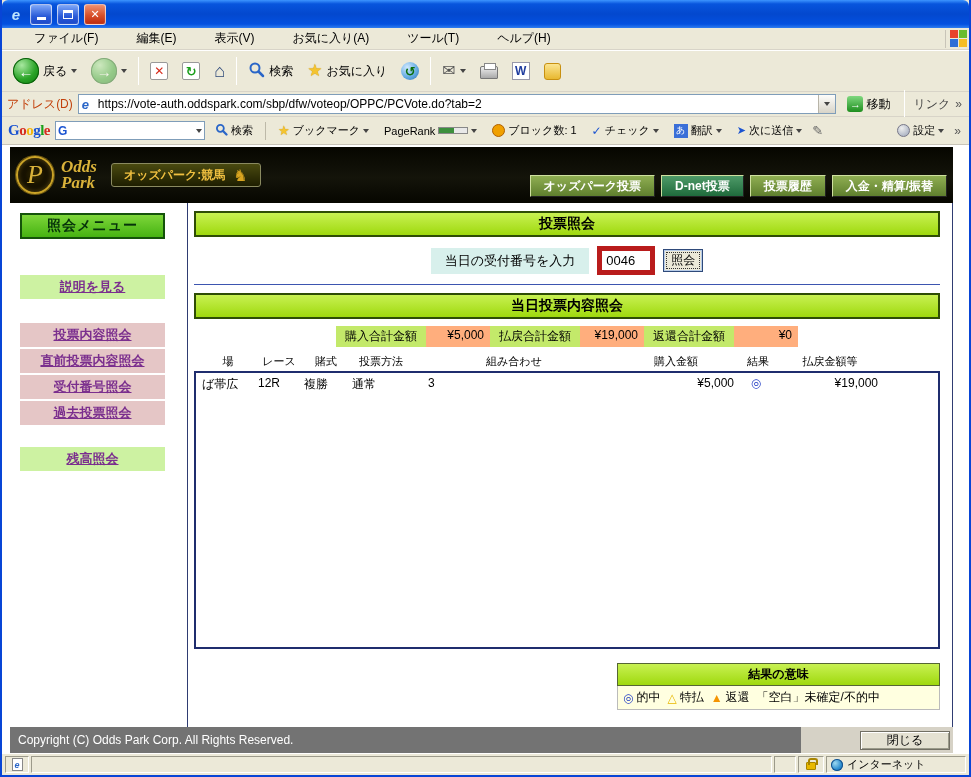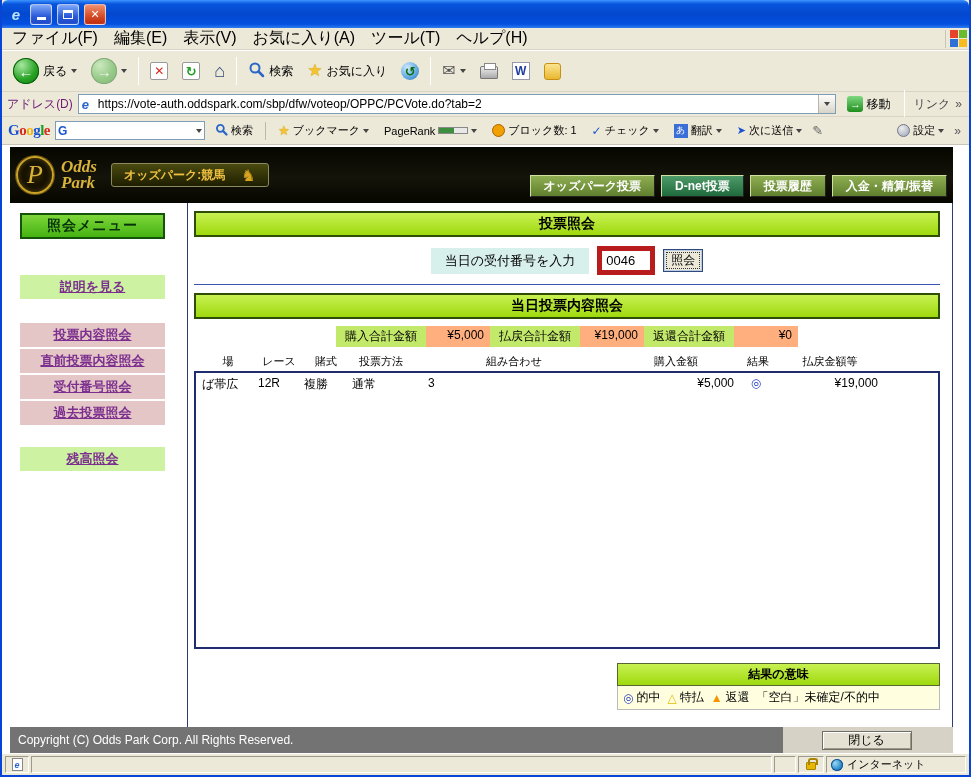--- a/index.html
+++ b/index.html
@@ -20,21 +20,21 @@
   .win-btn { width:22px; height:21px; border-radius:3px; border:1px solid rgba(255,255,255,.65);
     display:flex; align-items:center; justify-content:center; color:#fff; font-weight:bold; font-size:11px;
     background:linear-gradient(180deg,#7FA8F8,#2A5AD8 60%,#1C48C8); box-shadow: inset 0 0 2px #fff3; }
   .win-btn.close { background:linear-gradient(180deg,#F0906F,#D8502A 55%,#BD2A0D); }
   .glyph-min { width:9px; height:3px; background:#fff; margin-top:9px; }
   .glyph-max { width:10px; height:9px; border:1px solid #fff; border-top-width:3px; }
 
   
   .menubar { height:22px; flex:0 0 22px; display:flex; align-items:center; background:#ECE9D8;
     border-bottom:1px solid #D8D4C8; padding:0 2px; }
-  .menu-item { padding:3px 8px; font-size:16px; }
+  .menu-item { padding:3px 8px; font-size:12px;margin-left:22px; }
   .menu-spacer { flex:1; }
   .win-flag { width:22px; height:18px; display:grid; grid-template-columns:8px 8px; grid-template-rows:8px 8px;
     gap:1px; align-content:center; justify-content:center; border-left:1px solid #C8C4B8; padding-left:3px; }
   .win-flag i { display:block; }
   .win-flag .f1{background:#E8422C;} .win-flag .f2{background:#69BC2E;}
   .win-flag .f3{background:#2F6FD6;} .win-flag .f4{background:#F5BD22;}
 
   
   .toolbar { height:42px; flex:0 0 42px; display:flex; align-items:center; gap:2px; padding:0 5px;
     background:#ECE9D8; border-top:1px solid #FFFFFF; border-bottom:1px solid #D8D4C8; }
@@ -59,21 +59,21 @@
   .icon-print { width:18px; height:13px; background:linear-gradient(#EEE,#AAA); border:1px solid #777;
     border-radius:2px 2px 1px 1px; position:relative; margin-top:3px; }
   .icon-print::before { content:""; position:absolute; top:-4px; left:3px; width:10px; height:5px; background:#fff; border:1px solid #888; }
   .icon-word { width:18px; height:18px; background:#fff; border:1px solid #99A; color:#1F3C9E; font-weight:bold;
     font-size:12px; display:flex; align-items:center; justify-content:center; }
   .icon-yellow { width:17px; height:17px; background:linear-gradient(#FBE490,#E8B830); border:1px solid #C89010; border-radius:3px; }
 
   
   .addressbar { height:25px; flex:0 0 25px; display:flex; align-items:center; gap:5px; padding:0 5px;
     background:#ECE9D8; border-bottom:1px solid #D8D4C8; }
-  .addr-label { font-size:12px; color:#701a75; }
+  .addr-label { font-size:12px; color:#c2410c; }
   .addr-input { flex:1; height:20px; background:#fff; border:1px solid #7F9DB9; display:flex; align-items:center; padding-left:3px; }
   .addr-ie { color:#2A66C8; font-weight:bold; font-style:italic; font-size:13px; width:16px; }
   .addr-url { flex:1; font-size:12px; white-space:nowrap; overflow:hidden; }
   .addr-dd { width:17px; height:18px; background:linear-gradient(#FDFDFB,#D8D4C8); border-left:1px solid #B8B4A8;
     display:flex; align-items:center; justify-content:center; }
   .go-btn { display:flex; align-items:center; gap:3px; padding:2px 5px; border:1px solid transparent; border-radius:2px; font-size:12px; }
   .go-icon { width:16px; height:16px; border-radius:3px; background:linear-gradient(#7FD87F,#1E8E1E);
     color:#fff; font-weight:bold; font-size:11px; display:flex; align-items:center; justify-content:center; }
   .links-label { font-size:12px; color:#444; }
   .chev { font-size:12px; color:#555; padding-right:2px; }
@@ -104,21 +104,21 @@
 
   .site-header { height:56px; flex:0 0 56px; background:linear-gradient(180deg,#060600,#14140A 55%,#060600);
     display:flex; align-items:center; padding:0 6px; }
   .brand { display:flex; align-items:center; gap:7px; }
   .brand-logo { width:38px; height:38px; border-radius:50%; border:2px solid #C9A227;
     box-shadow:0 0 0 1px #6B5510, inset 0 0 6px #6B5510; color:#D9B23A;
     font-family:"Liberation Serif","DejaVu Serif",serif; font-style:italic; font-size:26px;
     display:flex; align-items:center; justify-content:center; background:radial-gradient(#332800,#000 75%); }
   .brand-text { color:#D9B23A; font-family:"Liberation Serif","DejaVu Serif",serif; font-style:italic;
     font-size:17px; line-height:0.95; font-weight:bold; }
-  .brand-badge { margin-left:14px; display:flex; align-items:center; gap:16px; height:24px; padding:0 12px;
+  .brand-badge { margin-left:14px; display:flex; align-items:center; gap:8px; height:24px; padding:0 12px;
     background:linear-gradient(180deg,#4A4A10,#1E1E00); border:1px solid #8A8A60; border-radius:3px;
     color:#F0C040; font-weight:bold; font-size:12px; }
   .horse { color:#D9A520; font-size:16px; }
   .site-nav { margin-left:auto; display:flex; gap:6px; align-self:flex-end; margin-bottom:6px; }
   .nav-btn { height:22px; padding:0 13px; display:flex; align-items:center; color:#fff; font-weight:bold;
     font-size:12px; background:linear-gradient(180deg,#8FAE52,#5F7F2E); border:1px solid #222;
     border-top-color:#CFE0A0; border-left-color:#CFE0A0; }
   .nav-btn.dnet { background:linear-gradient(180deg,#4E9A68,#1F6B3C); }
 
   .page-body { height:524px; flex:0 0 524px; display:flex; background:#fff; border-right:1px solid #2F3C72; }
@@ -166,22 +166,22 @@
     text-align:center; font-size:12px; font-weight:bold; padding:2px 0; }
   .legend-row { background:#FFFFE0; border:1px solid #BBB; border-top:none; font-size:12px;
     display:flex; gap:3px; padding:3px 5px; align-items:center; white-space:nowrap; }
   .sym-blue { color:#1F3BC4; font-weight:bold; }
   .sym-yellow { color:#E8B800; font-weight:bold; }
   .sym-orange { color:#F59400; font-weight:bold; }
   .legend-row .lab { margin-right:4px; }
 
   .site-footer { height:26px; flex:0 0 26px; display:flex; align-items:center; background:#737373; }
   .copyright { flex:1; color:#fff; font-size:12px; padding-left:8px; white-space:nowrap; }
-  .close-area { width:170px; height:100%; background:#D6D2C6; display:flex; align-items:center;
-    justify-content:center; padding-right:3px; }
+  .close-area { width:152px; height:100%; background:#D6D2C6; display:flex; align-items:center;
+    justify-content:flex-end; padding-right:3px; }
   .close-btn { width:90px; height:19px; font-size:12px; background:#E4E1D2; border:1px solid #716F64;
     box-shadow: inset 1px 1px 0 #fff, inset -1px -1px 0 #9A9A8A;
     font-family:"Liberation Sans","DejaVu Sans",sans-serif; }
 
   
   .statusbar { height:22px; flex:0 0 22px; background:#ECE9D8; border-top:1px solid #fff;
     display:flex; gap:2px; padding:2px 3px; }
   .sb-seg { border:1px solid; border-color:#9C9A8A #FFF #FFF #9C9A8A; display:flex; align-items:center;
     gap:4px; padding:0 4px; font-size:11px; }
   .sb-icon { flex:0 0 24px; justify-content:center; }

